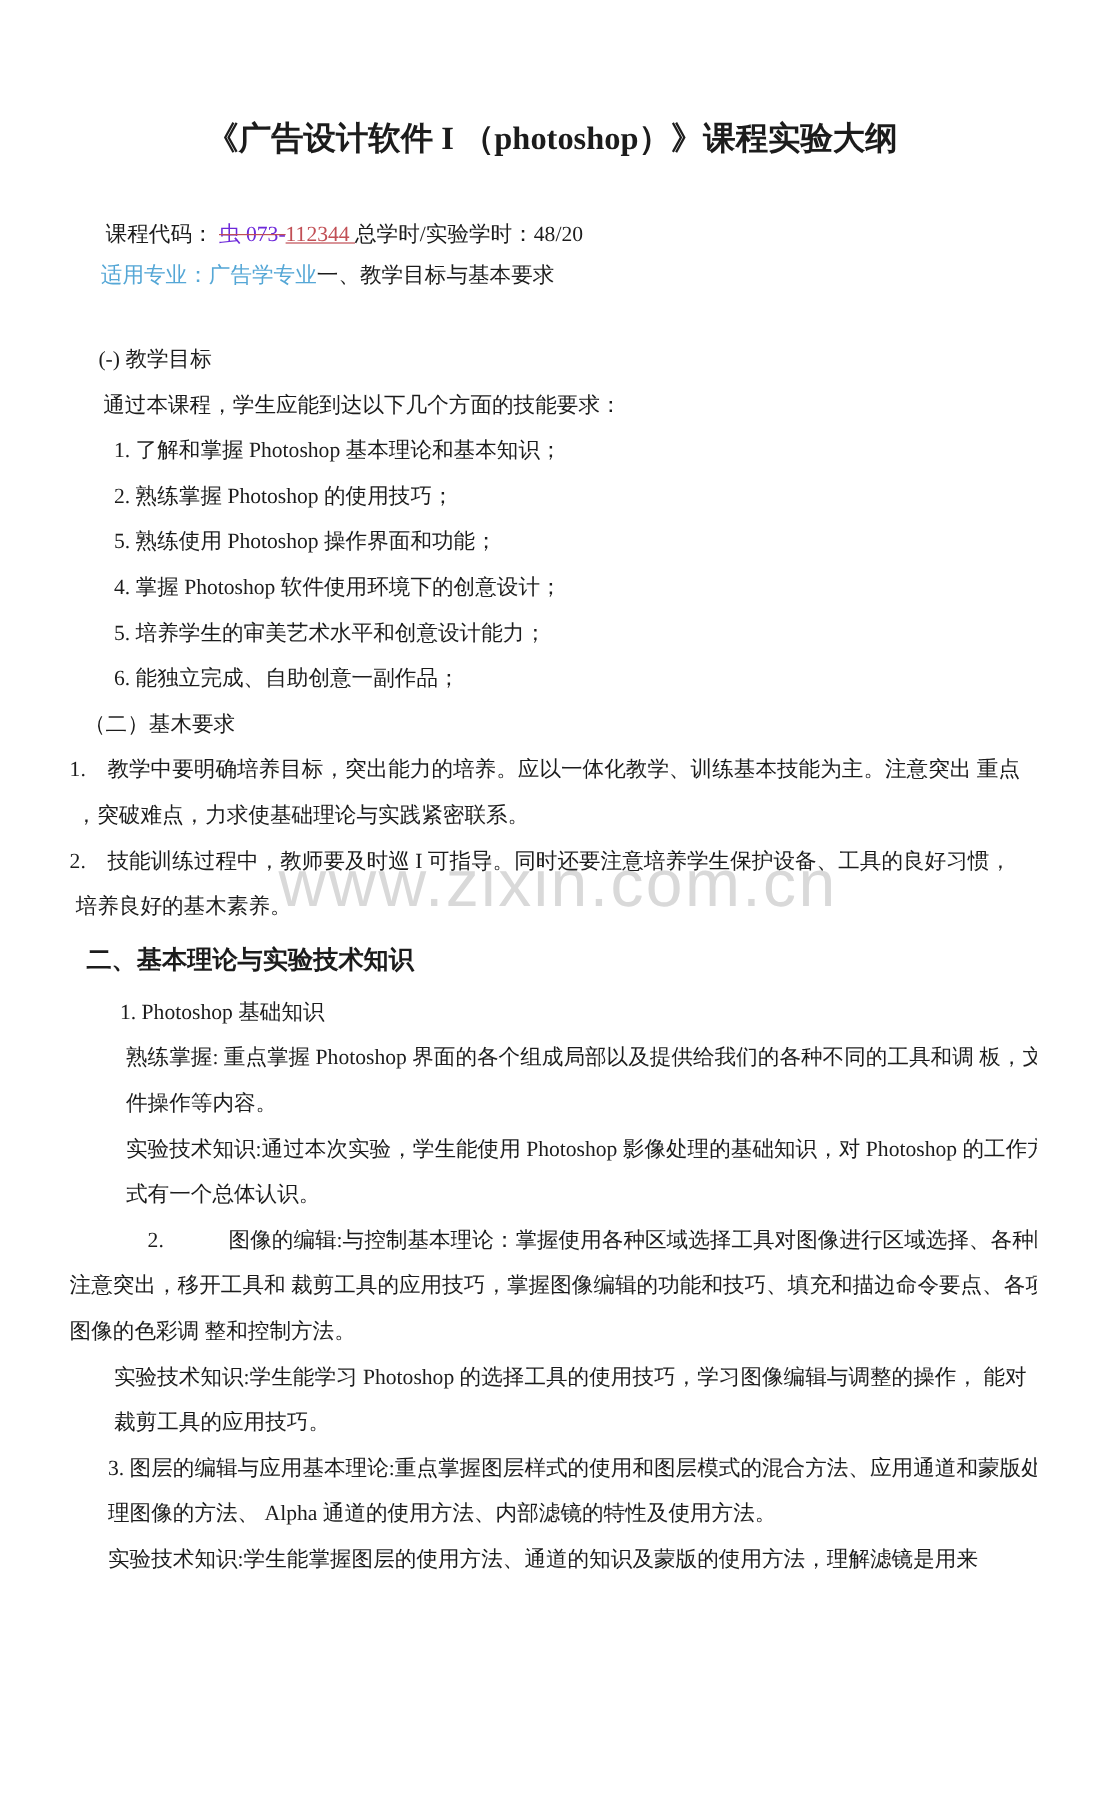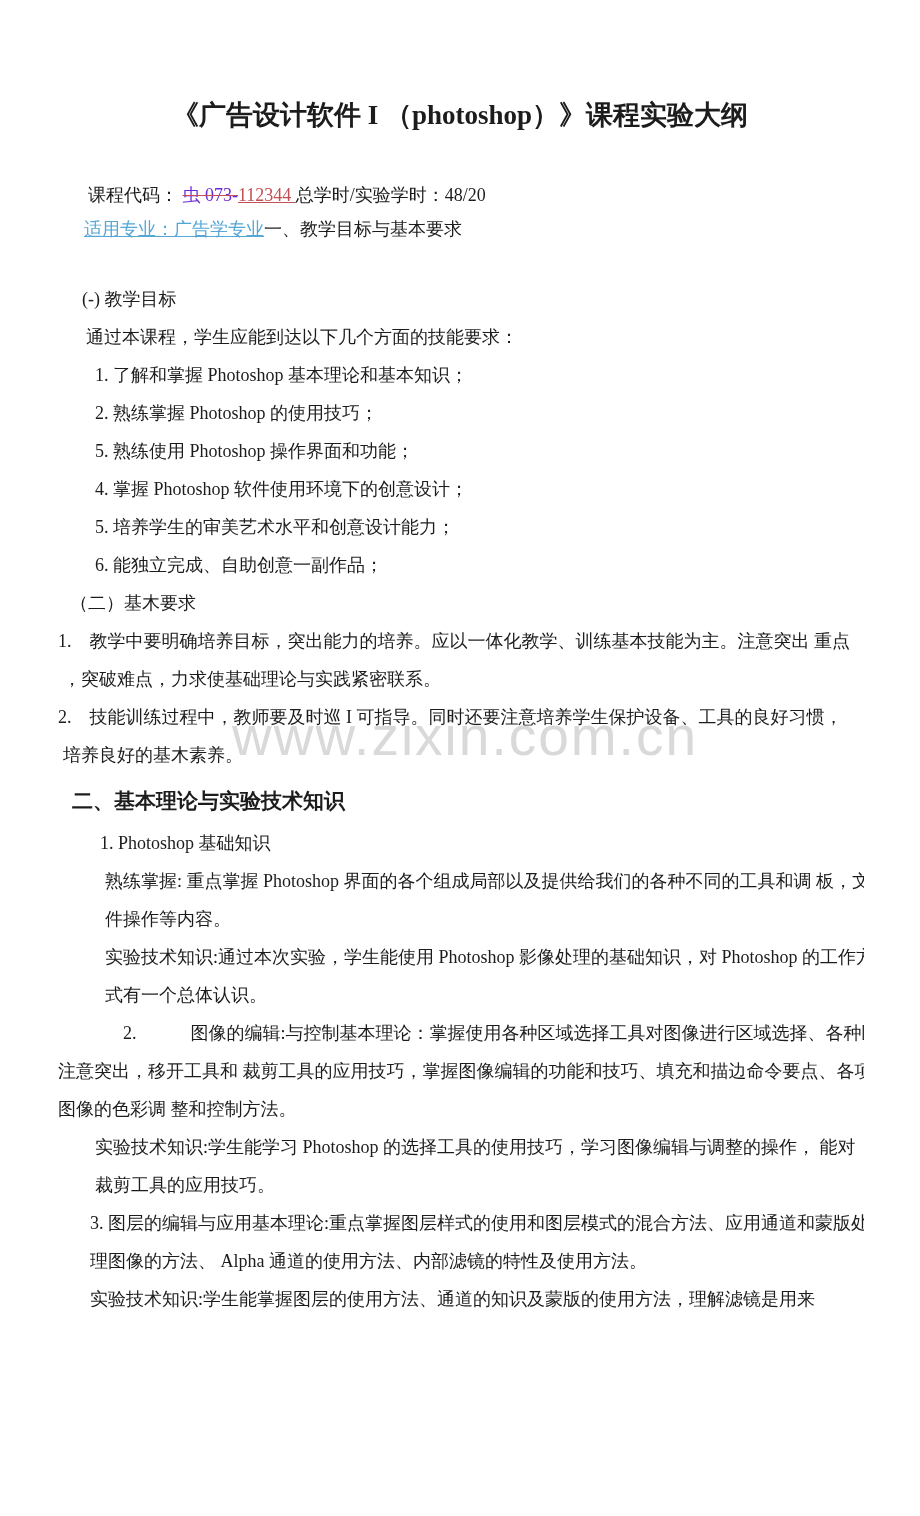--- a/index.html
+++ b/index.html
@@ -10,21 +10,21 @@
   .doc-title{font-size:27px;font-weight:bold;text-align:center;
              line-height:40px;margin:0 0 43px 0;white-space:nowrap;}
   .ln{font-size:18px;line-height:38px;height:38px;white-space:nowrap;
       overflow:hidden;}
   .ln.tight{line-height:34px;height:34px;}
   .section-heading{font-family:"Liberation Sans","DejaVu Sans",sans-serif;
       font-weight:bold;font-size:21px;line-height:30px;height:30px;
       margin-top:12px;margin-bottom:8px;white-space:nowrap;}
   .del{ text-decoration:line-through; }
   .ins{ text-decoration:underline; }
-  .link{ text-decoration:underline; }
+  .link{ }
   .gap-before{margin-top:34px;}
   .watermark{position:absolute;z-index:0;left:232px;top:704px;
       font-family:"Liberation Sans","DejaVu Sans",sans-serif;
       font-size:55px;font-weight:normal;letter-spacing:2px;
       white-space:nowrap;user-select:none;}
 </style>
 </head>
 <body>
 
 <div class="page">

